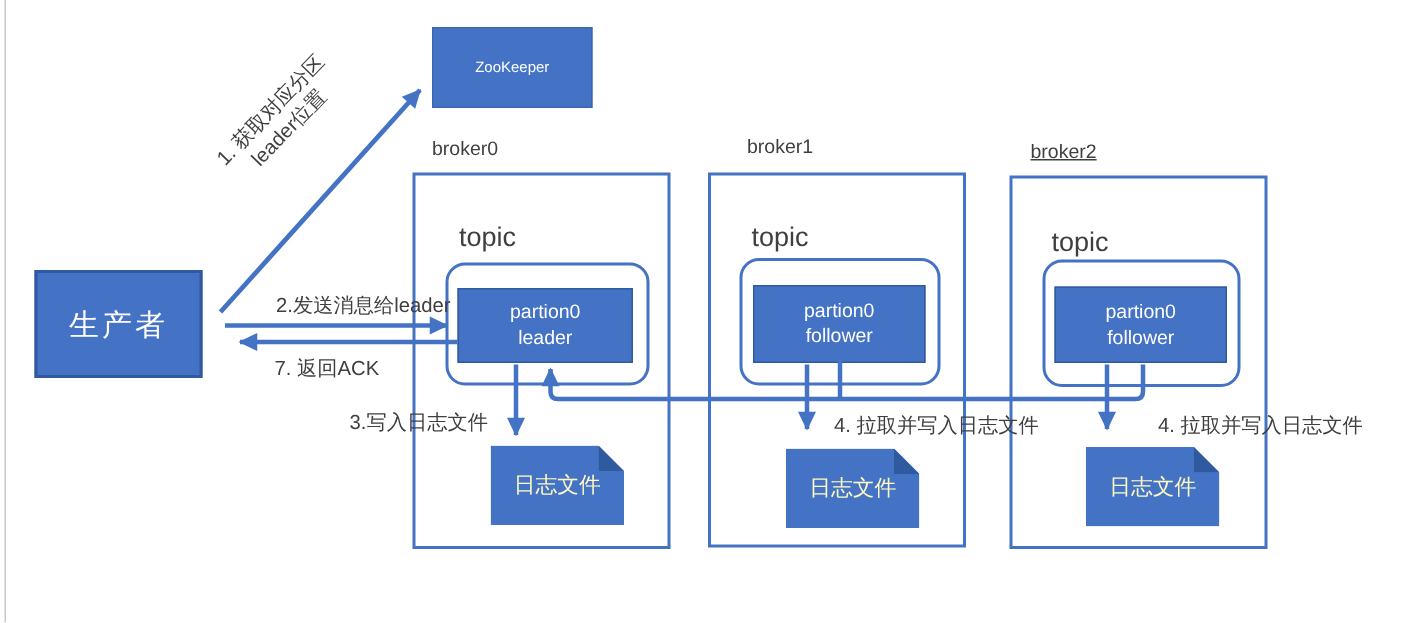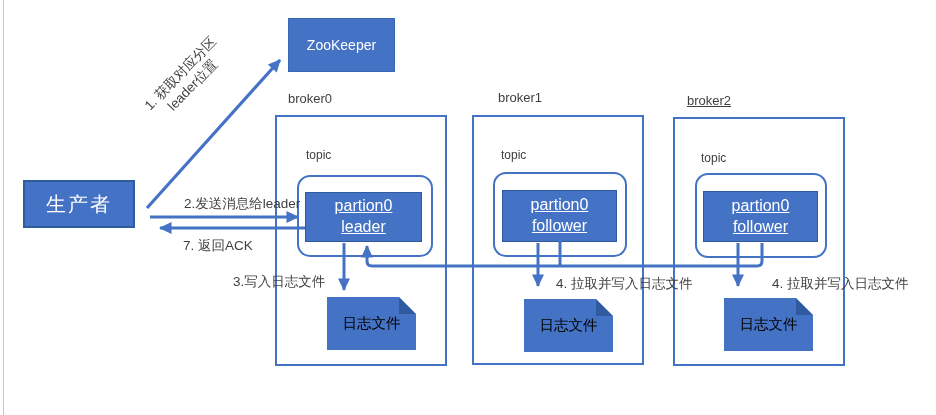--- a/index.html
+++ b/index.html
@@ -6,54 +6,54 @@
   #canvas{
     position:relative;width:936px;height:415px;background:#ffffff;overflow:hidden;
     font-family:"Liberation Sans","DejaVu Sans",sans-serif;
   }
   .frame-line{position:absolute;left:3px;top:0;width:1px;height:415px;background:#c8c8c8;}
   
   .solid{
     position:absolute;background:#4472C4;border:2px solid #2F5AA0;box-sizing:border-box;
     display:flex;align-items:center;justify-content:center;color:#fff;text-align:center;
   }
-  .producer{left:23px;top:180px;width:112px;height:48px;font-size:20px;letter-spacing:2px;}
-  .zookeeper{left:288px;top:18px;width:107px;height:54px;font-size:14px;border-width:1px;border-color:#3a66b5;}
-  .partbox{font-size:16px;line-height:1.3;border-width:1px;text-decoration:underline;}
+  .producer{left:23px;top:180px;width:112px;height:72px;font-size:20px;letter-spacing:2px;}
+  .zookeeper{left:288px;top:18px;width:107px;height:54px;font-size:10px;border-width:1px;border-color:#3a66b5;}
+  .partbox{font-size:13px;line-height:1.3;border-width:1px;}
   .partbox-b0{left:305px;top:192px;width:117px;height:50px;}
   .partbox-b1{left:502px;top:190px;width:115px;height:52px;}
   .partbox-b2{left:703px;top:191px;width:115px;height:51px;}
   
   .broker-rect{position:absolute;border:2px solid #4472C4;box-sizing:border-box;background:transparent;}
   .broker0{left:275px;top:115px;width:172px;height:251px;}
   .broker1{left:472px;top:115px;width:172px;height:250px;}
   .broker2{left:673px;top:117px;width:172px;height:249px;}
   
   .topic-rect{position:absolute;border:2px solid #4472C4;border-radius:13px;box-sizing:border-box;}
   .topic-b0{left:297px;top:175px;width:136px;height:82px;}
   .topic-b1{left:493px;top:172px;width:134px;height:85px;}
   .topic-b2{left:695px;top:173px;width:132px;height:85px;}
   
   .logfile{
-    position:absolute;background:#4472C4;color:#000000;font-size:14.5px;
+    position:absolute;background:#4472C4;color:#fef9c3;font-size:14.5px;
     display:flex;align-items:center;justify-content:center;
     clip-path:polygon(0 0,calc(100% - 17px) 0,100% 17px,100% 100%,0 100%);
   }
   .logfile .fold{
     position:absolute;top:0;right:0;width:17px;height:17px;background:#2F5AA0;
     clip-path:polygon(0 0,100% 100%,0 100%);
   }
   .log-b0{left:327px;top:297px;width:89px;height:53px;}
   .log-b1{left:524px;top:299px;width:89px;height:53px;}
   .log-b2{left:724px;top:298px;width:89px;height:53px;}
   
   .lbl{position:absolute;color:#3F3F3F;font-size:13.5px;white-space:nowrap;}
   .broker-name{font-size:13px;}
   .bn0{left:288px;top:91px;} .bn1{left:485px;top:90px;margin-left:13px;} .bn2{left:687px;top:93px;text-decoration:underline;}
-  .topic-name{font-size:12px;}
+  .topic-name{font-size:18px;}
   .tn0{left:306px;top:148px;} .tn1{left:501px;top:148px;} .tn2{left:701px;top:151px;}
   .step1{
     left:113px;top:63px;width:148px;text-align:center;white-space:normal;line-height:1.25;
     transform:rotate(-46deg);transform-origin:center center;
   }
   .step2{left:184px;top:195px;text-align:right;}
   .step5{left:183px;top:237px;}
   .step3{left:233px;top:273px;}
   .step4a{left:556px;top:275px;}
   .step4b{left:772px;top:275px;}

